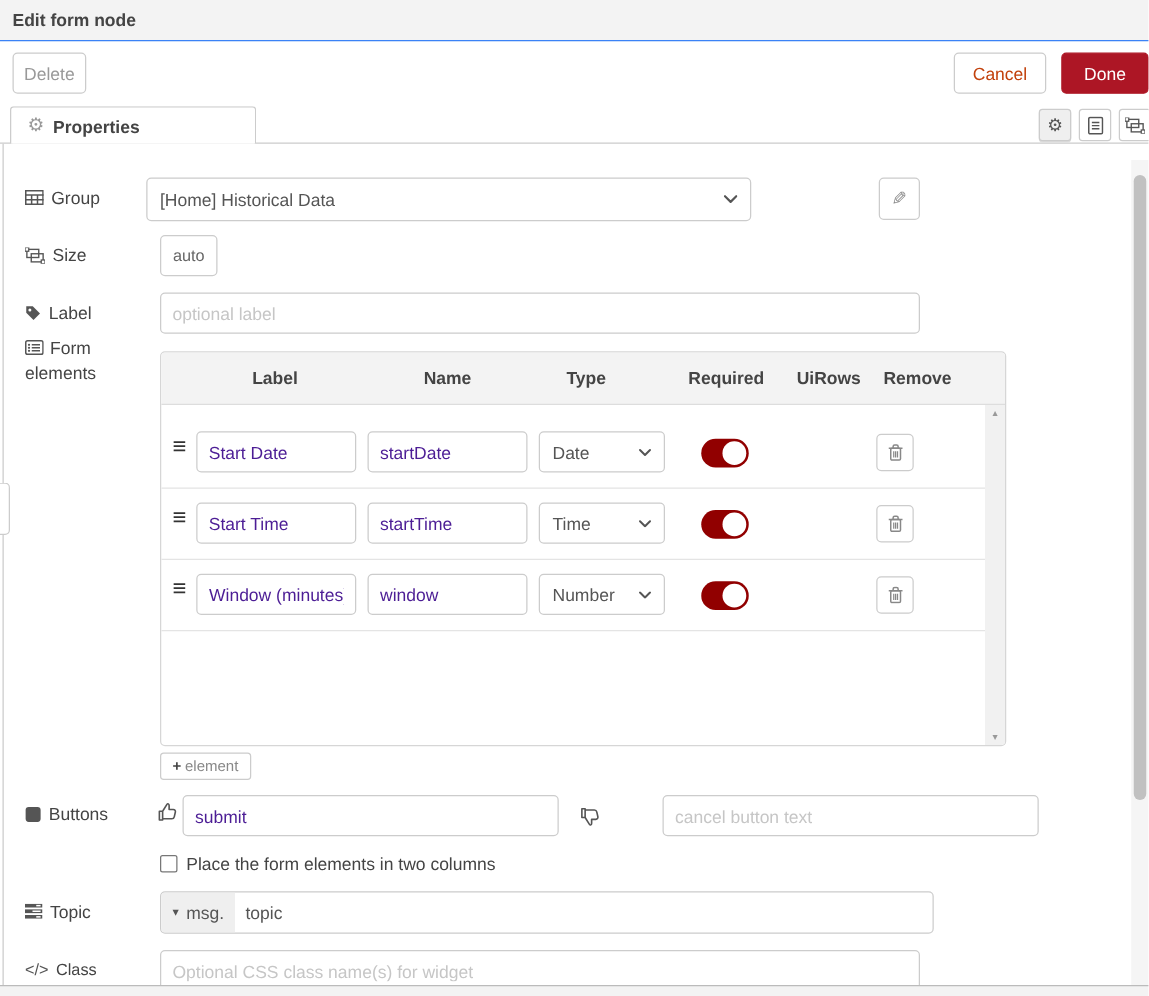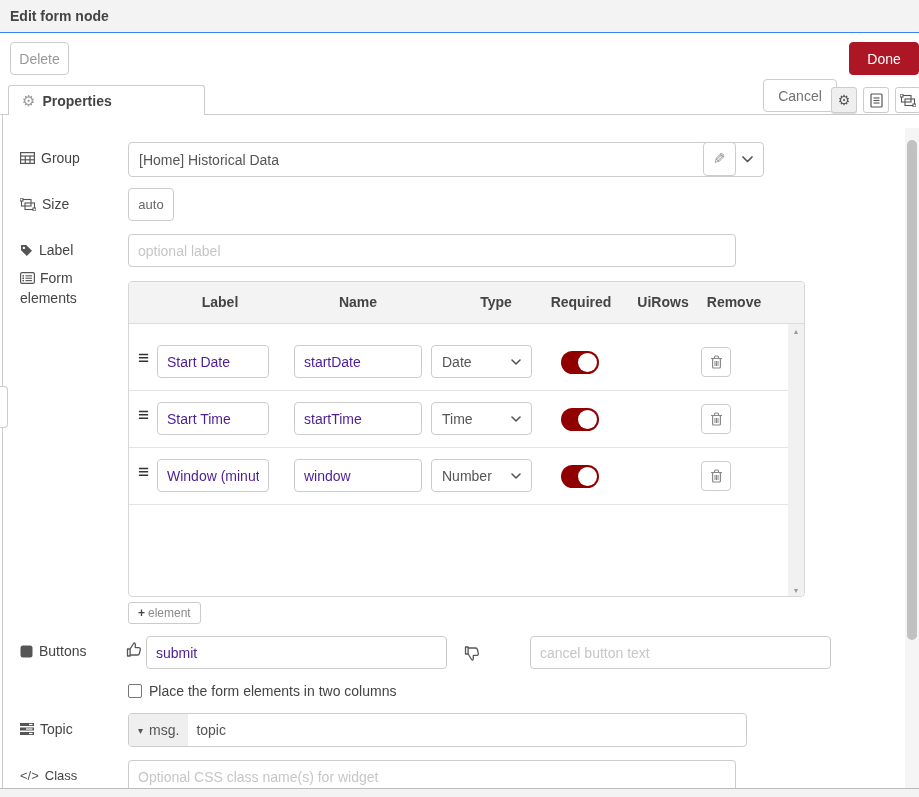--- a/index.html
+++ b/index.html
@@ -8,21 +8,21 @@
        background:#fff;}
   
   .hdr{position:absolute;left:0;top:0;width:100%;height:33px;background:#f3f3f3;
        border-bottom:1px solid #3b82f6;box-sizing:border-box;line-height:33px;
        padding-left:10px;font-weight:bold;color:#444;}
   
   .btn{position:absolute;top:42px;height:33px;box-sizing:border-box;border:1px solid #ccc;
        border-radius:4px;background:#fff;color:#999;font-size:14px;cursor:pointer;
        font-family:inherit;}
   .btn-delete{left:10px;width:59px;}
-  .btn-cancel{left:763px;width:74px;color:#737373;margin-top:37px;}
+  .btn-cancel{left:763px;width:74px;color:#c2410c;}
   .btn-done{left:849px;width:70px;background:#AD1625;border-color:#AD1625;color:#fff;}
   
   .tabline{position:absolute;left:0;top:114px;width:100%;height:1px;background:#ccc;}
   .tab{position:absolute;left:8px;top:85px;width:197px;height:30px;box-sizing:border-box;
        background:#fff;border:1px solid #ccc;border-bottom:none;border-radius:3px 3px 0 0;
        display:flex;align-items:center;gap:7px;padding-left:13px;z-index:2;cursor:pointer;}
   .tab .gear-glyph{color:#999;font-size:15px;line-height:1;}
   .tab .tab-text{font-weight:bold;color:#444;}
   .iconbtn{position:absolute;top:87px;width:26px;height:26px;box-sizing:border-box;
        border:1px solid #ccc;border-radius:3px;background:#fff;cursor:pointer;
@@ -48,39 +48,39 @@
   .lb-topic{top:721px;}
   .lb-class{top:768px;font-size:13px;}
   .code-glyph{font-size:13px;color:#555;}
   
   .tin{position:absolute;box-sizing:border-box;border:1px solid #ccc;border-radius:4px;
        font-family:inherit;font-size:14px;color:#4c1d95;padding:0 9px;background:#fff;}
   .tin::placeholder{color:#c6c6c6;opacity:1;}
   .sel{position:absolute;box-sizing:border-box;border:1px solid #ccc;border-radius:4px;
        background:#fff;display:flex;align-items:center;padding:0 10px;color:#555;cursor:pointer;}
   .sel .chev{margin-left:auto;}
-  .group-select{left:128px;top:142px;width:636px;height:35px;align-items:center;}
+  .group-select{left:117px;top:142px;width:484px;height:35px;align-items:center;}
   .pencil-btn{position:absolute;left:703px;top:142px;width:33px;height:34px;box-sizing:border-box;
        border:1px solid #ccc;border-radius:4px;background:#fff;cursor:pointer;
        color:#8d8d8d;font-size:15px;}
   .pencil-btn span{display:inline-block;transform:scaleX(-1);}
   .auto-btn{position:absolute;left:128px;top:188px;width:46px;height:33px;box-sizing:border-box;
        border:1px solid #ccc;border-radius:4px;background:#fff;color:#666;font-size:13px;
        cursor:pointer;font-family:inherit;}
   .label-input{left:128px;top:234px;width:608px;height:33px;}
   
   .el-table{position:absolute;left:128px;top:281px;width:677px;height:316px;box-sizing:border-box;
        border:1px solid #d6d6d6;border-radius:4px;background:#fff;overflow:hidden;}
   .el-head{position:relative;height:41px;background:#f3f3f3;border-bottom:1px solid #ddd;}
   .el-head span{position:absolute;top:12px;transform:translateX(-50%);font-weight:bold;color:#444;}
   .el-body{position:relative;height:274px;}
   .el-rows{position:absolute;left:0;top:10px;right:16px;}
   .el-row{position:relative;height:56px;border-bottom:1px solid #e4e4e4;}
   .drag{position:absolute;left:9px;top:14px;font-size:19px;color:#333;cursor:grab;line-height:1;}
-  .el-label{left:28px;top:11px;width:112px;height:33px;}
+  .el-label{left:28px;top:11px;width:128px;height:33px;}
   .el-name{left:165px;top:11px;width:128px;height:33px;}
   .el-type{left:302px;top:11px;width:101px;height:33px;}
   .toggle{position:absolute;left:432px;top:17px;width:38px;height:23px;border-radius:12px;
        background:#910000;cursor:pointer;}
   .toggle .knob{position:absolute;right:2px;top:2px;width:19px;height:19px;border-radius:50%;
        background:#fff;}
   .trash-btn{position:absolute;left:572px;top:13px;width:30px;height:30px;box-sizing:border-box;
        border:1px solid #ccc;border-radius:4px;background:#fff;cursor:pointer;
        display:flex;align-items:center;justify-content:center;padding:0;}
   .tbl-scroll{position:absolute;right:0;top:0;width:16px;height:100%;background:#f1f1f1;}
@@ -208,21 +208,21 @@
       <line x1="5.4" y1="3.8" x2="12" y2="3.8" stroke="#555" stroke-width="1.1"></line>
       <line x1="5.4" y1="6.2" x2="12" y2="6.2" stroke="#555" stroke-width="1.1"></line>
       <line x1="5.4" y1="8.6" x2="12" y2="8.6" stroke="#555" stroke-width="1.1"></line>
     </svg><span>Form elements</span>
   </div>
 
   <div class="el-table">
     <div class="el-head">
       <span style="left:91px">Label</span>
       <span style="left:229px">Name</span>
-      <span style="left:367px">Type</span>
+      <span style="left:340px">Type</span>
       <span style="left:452px">Required</span>
       <span style="left:534px">UiRows</span>
       <span style="left:605px">Remove</span>
     </div>
     <div class="el-body">
       <div class="el-rows">
 
         <div class="el-row">
           <span class="drag">≡</span>
           <input class="tin el-label" value="Start Date" style="">

